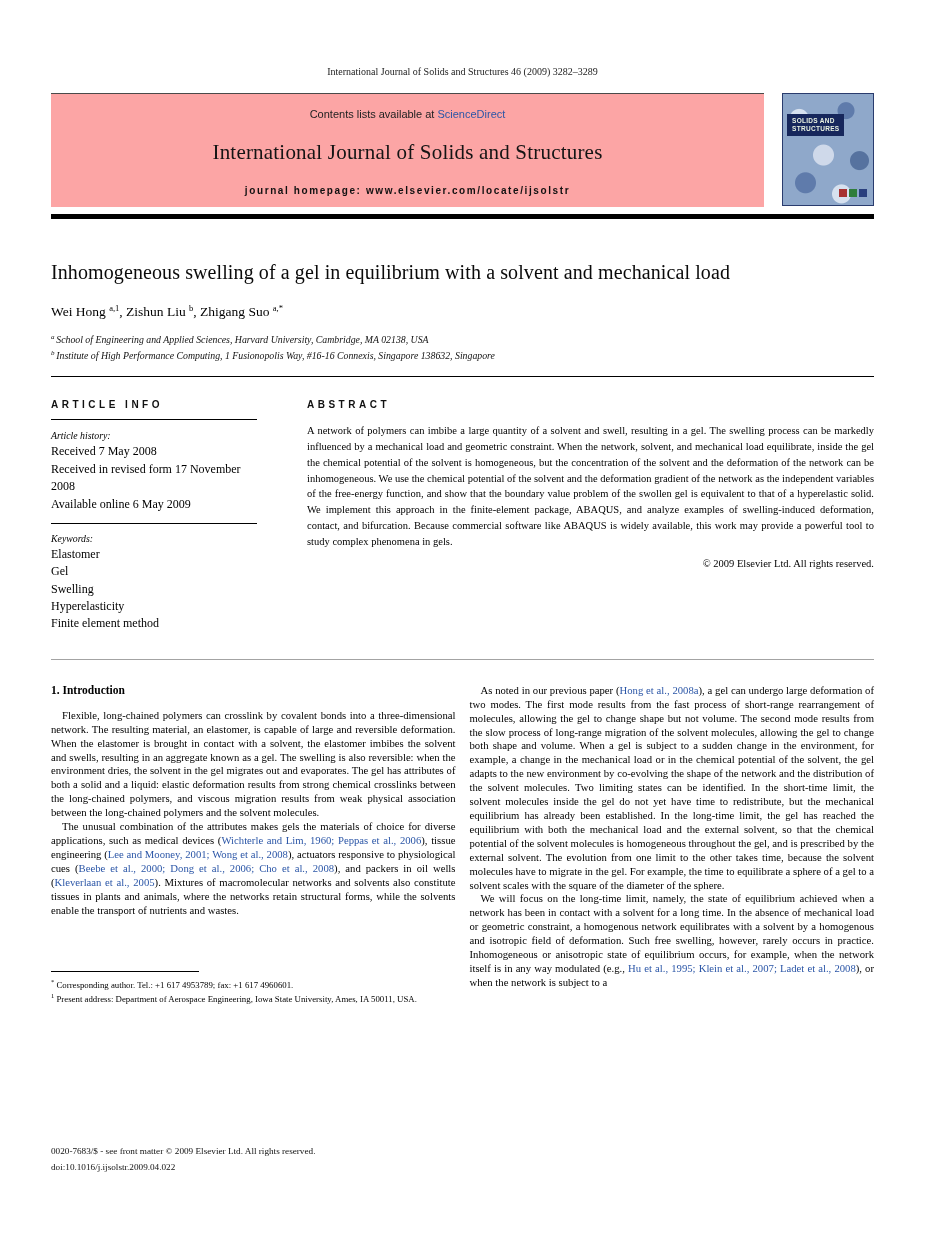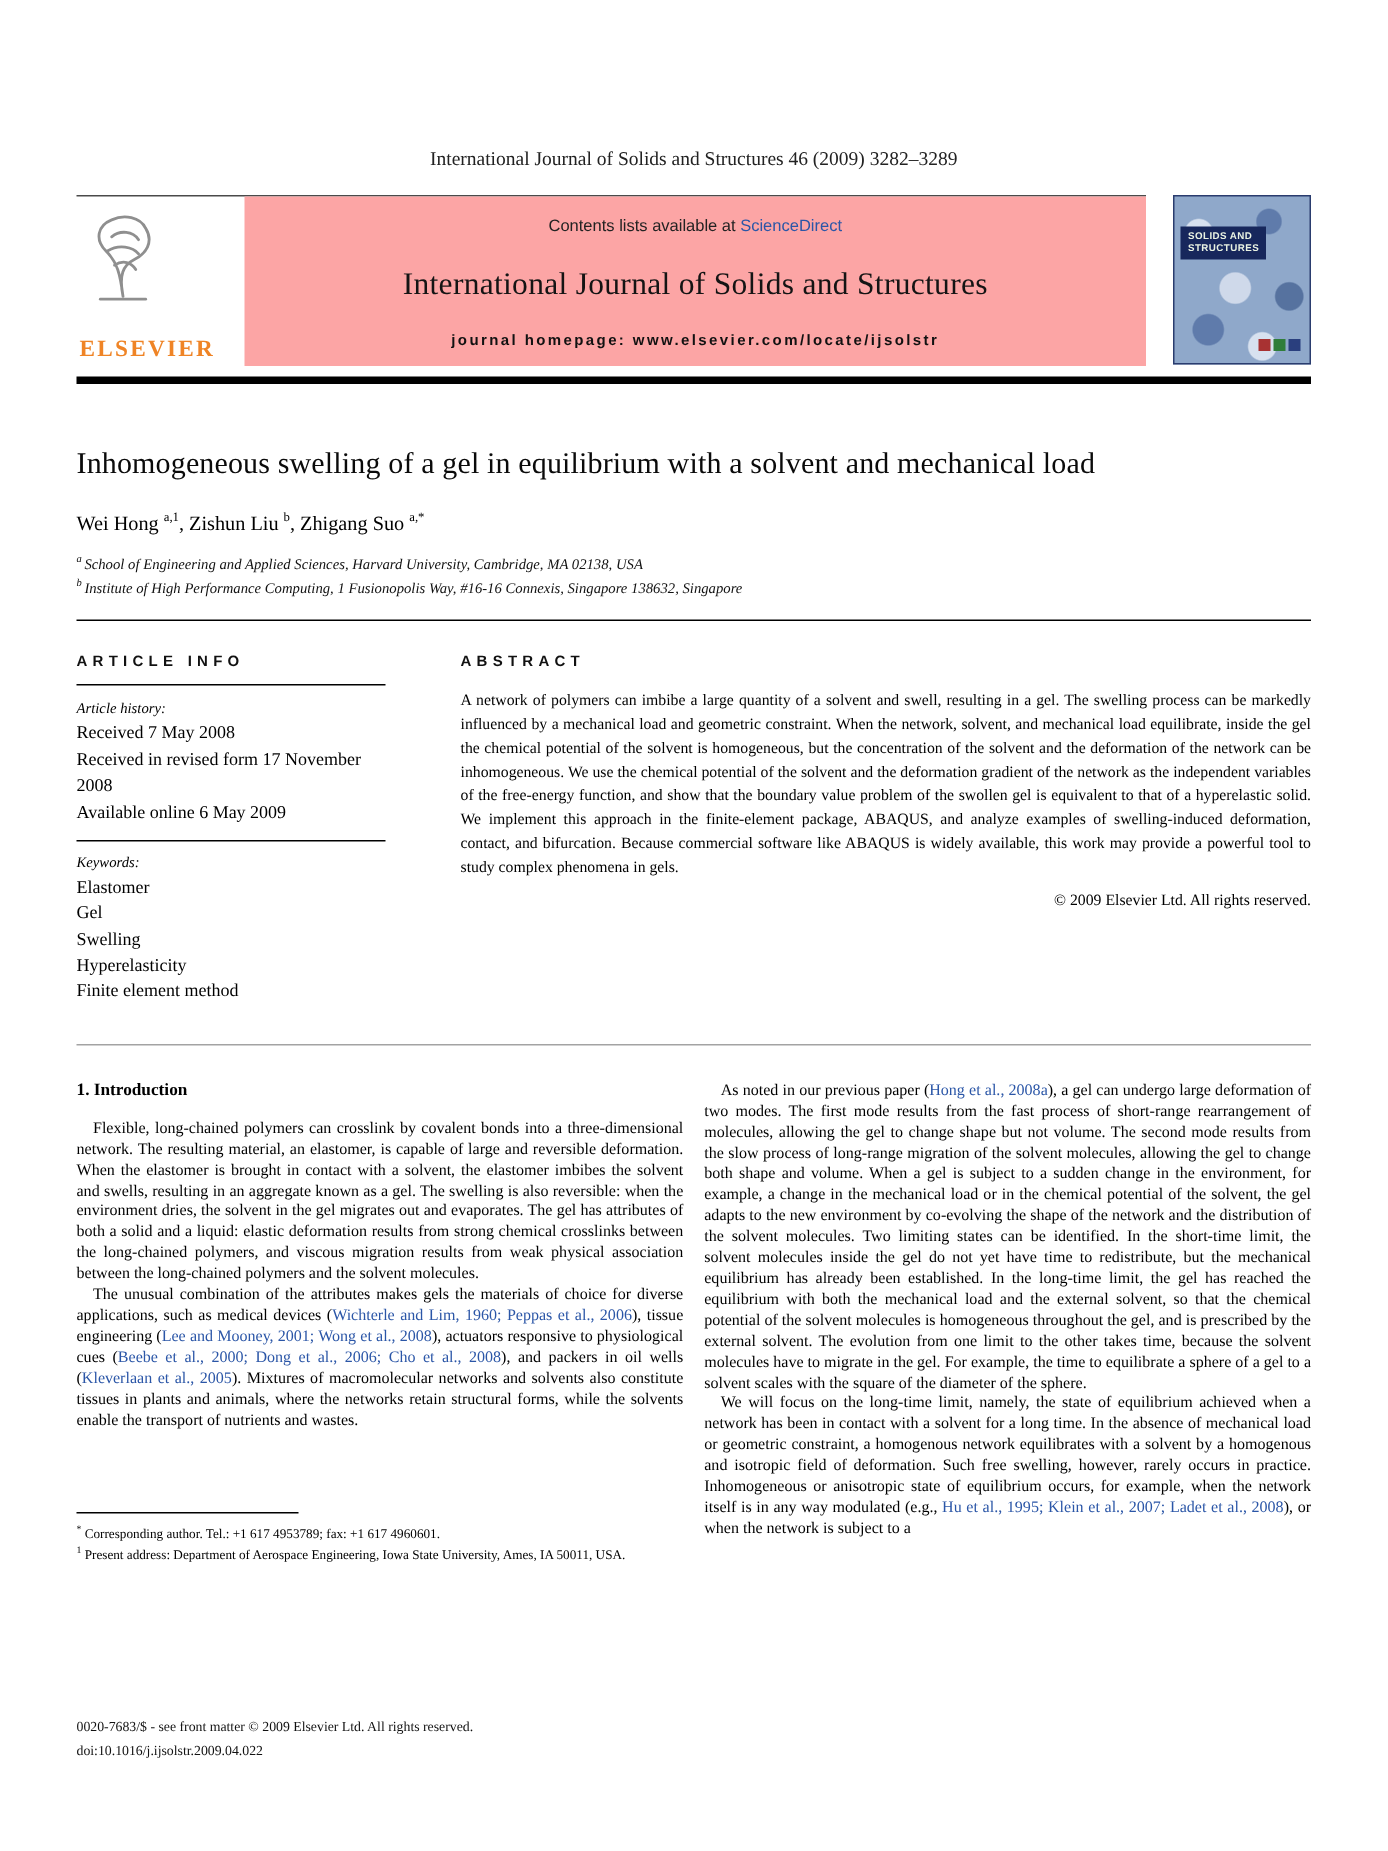--- a/index.html
+++ b/index.html
@@ -1,21 +1,21 @@
 <!DOCTYPE html>
 <html lang="en"><head>
 <meta charset="utf-8">
 <style>
   *{margin:0;padding:0;box-sizing:border-box}
   body{background:#ffffff}
   .page{width:925px;height:1234px;background:#fff;position:relative;overflow:hidden;
         font-family:"Liberation Serif",serif;color:#000;margin:0 auto}
   .inner{padding:0 51px}
 
-  .masthead{padding-top:98px;text-align:center;font-size:13px;color:#222}
+  .masthead{padding-top:66px;text-align:center;font-size:10px;color:#222}
 
   .banner{margin-top:16px;display:flex;align-items:stretch}
   .banner-main{flex:1;display:flex;border-top:1px solid #4a4a4a}
   .logo{width:112px;display:flex;flex-direction:column;justify-content:space-between;
         align-items:flex-start;padding:8px 4px 2px 2px;cursor:pointer}
   .logo-word{font-family:"Liberation Serif",serif;font-weight:bold;font-size:15.5px;
         color:#ef8426;letter-spacing:1.5px}
   .graybox{flex:1;background:#fca5a5;text-align:center;padding:14px 8px 11px;
         display:flex;flex-direction:column;justify-content:space-between;height:113px}
   .contents-line{font-family:"Liberation Sans",sans-serif;font-size:11px;color:#222}
@@ -83,34 +83,20 @@
 </head>
 <body>
 
 <div class="page">
   <div class="inner">
 
     <div class="masthead">International Journal of Solids and Structures 46 (2009) 3282–3289</div>
 
     <div class="banner">
       <div class="banner-main">
-        <div class="logo">
-          <span>
-            <svg viewBox="0 0 60 72" width="58" height="68" aria-hidden="true">
-              <g fill="none" stroke="#8f8f8f" stroke-width="2" stroke-linecap="round">
-                <path d="M30 62 C28 46 26 38 18 30 C10 22 12 12 22 8 C31 4 42 6 46 14 C52 24 46 32 38 36 C30 40 27 47 30 62"></path>
-                <path d="M22 20 C28 15 37 16 41 22"></path>
-                <path d="M19 30 C27 25 37 27 41 32"></path>
-                <path d="M24 40 C30 36 36 38 39 43"></path>
-                <path d="M14 64 H46"></path>
-              </g>
-            </svg>
-          </span>
-          <div class="logo-word">ELSEVIER</div>
-        </div>
         <div class="graybox">
           <div class="contents-line">
             <span>Contents lists available at </span><span class="sd">ScienceDirect</span>
           </div>
           <div class="jtitle">International Journal of Solids and Structures</div>
           <div class="homepage">journal homepage: www.elsevier.com/locate/ijsolstr</div>
         </div>
       </div>
       <div class="cover">
         <div class="cover-band">

